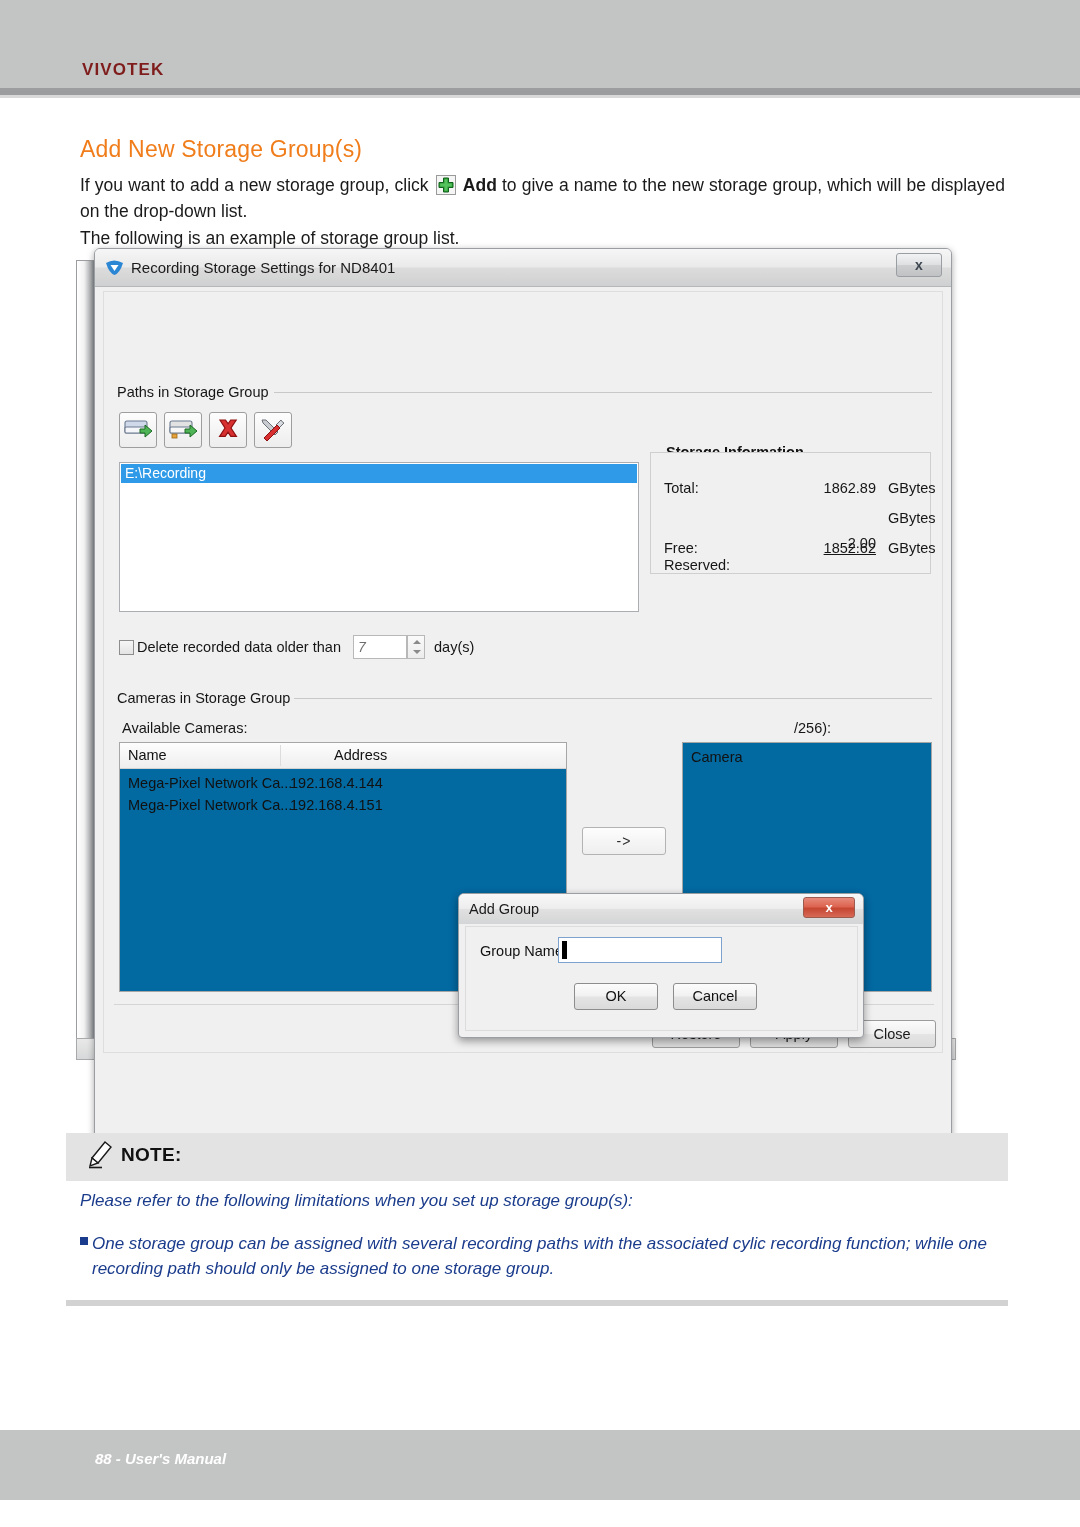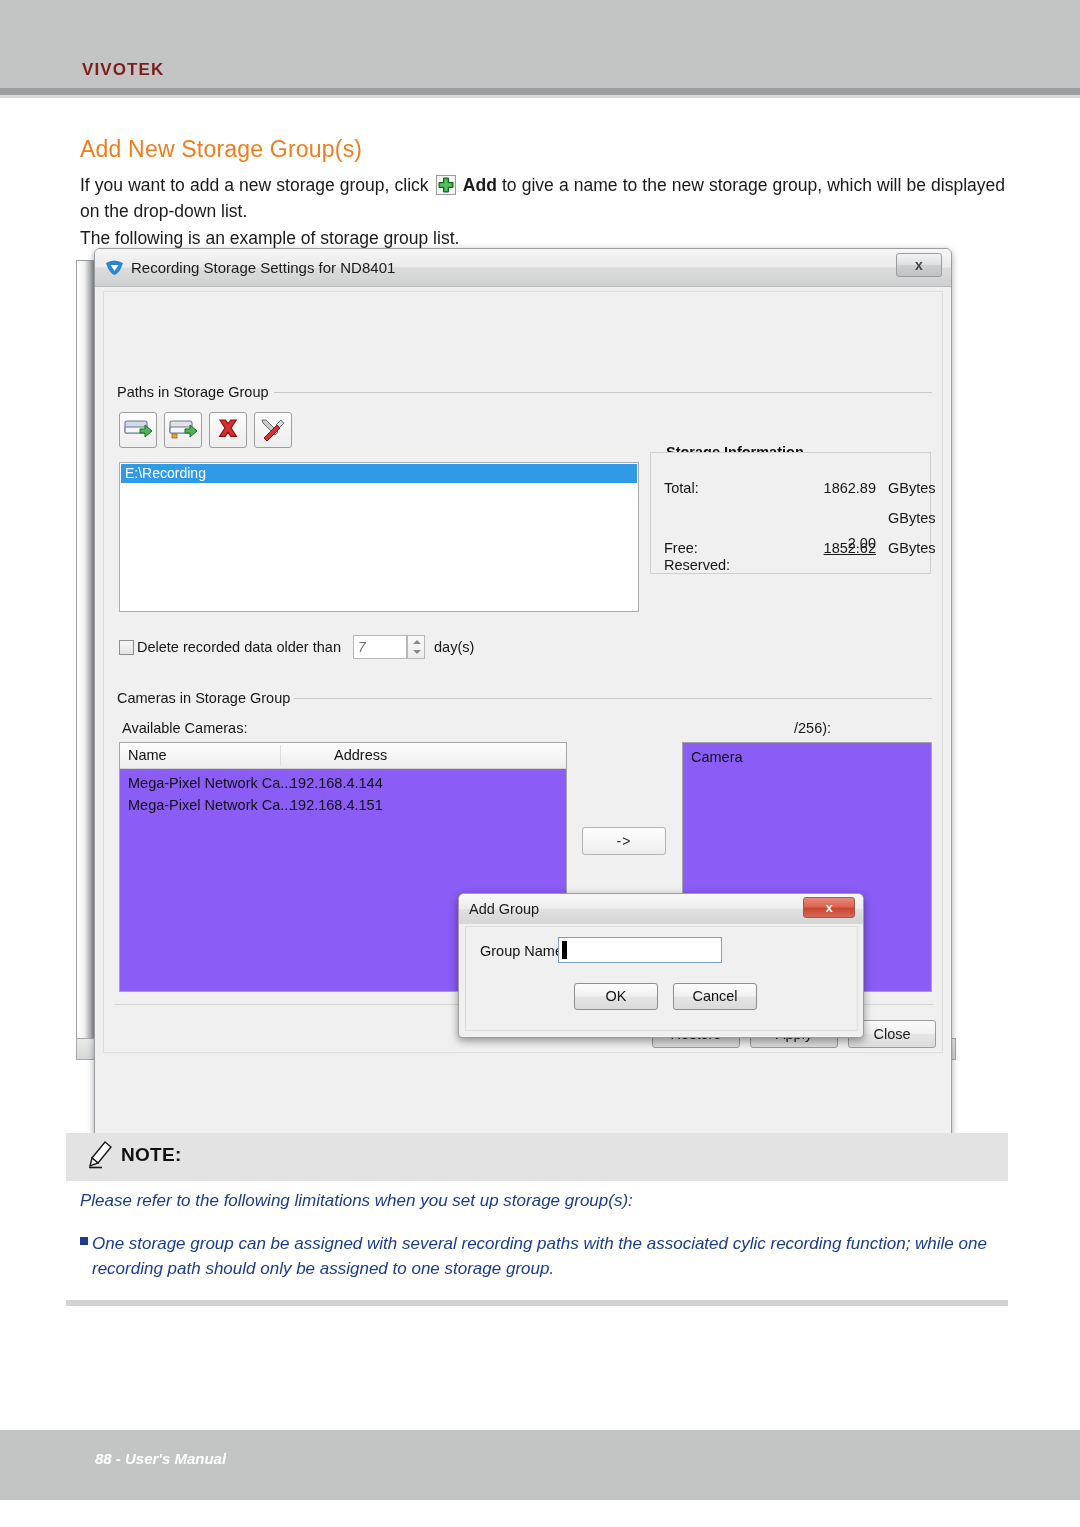--- a/index.html
+++ b/index.html
@@ -271,21 +271,21 @@
     width: 0; height: 0;
     border-left: 4px solid transparent;
     border-right: 4px solid transparent;
   }
   .spin-up { top: 4px; border-bottom: 4px solid #8a8a8a; }
   .spin-dn { top: 14px; border-top: 4px solid #8a8a8a; }
 
   
   .tbl {
     position: absolute;
-    background: #8b5cf6;
+    background: #0369a1;
     border: 1px solid #a6a6a6;
     box-sizing: border-box;
   }
   .tbl-head {
     position: absolute; left: 0; top: 0; right: 0;
     height: 25px;
     background: linear-gradient(to bottom,#fdfdfd,#eeeeee);
     border-bottom: 1px solid #d2d2d2;
   }
   .th {

